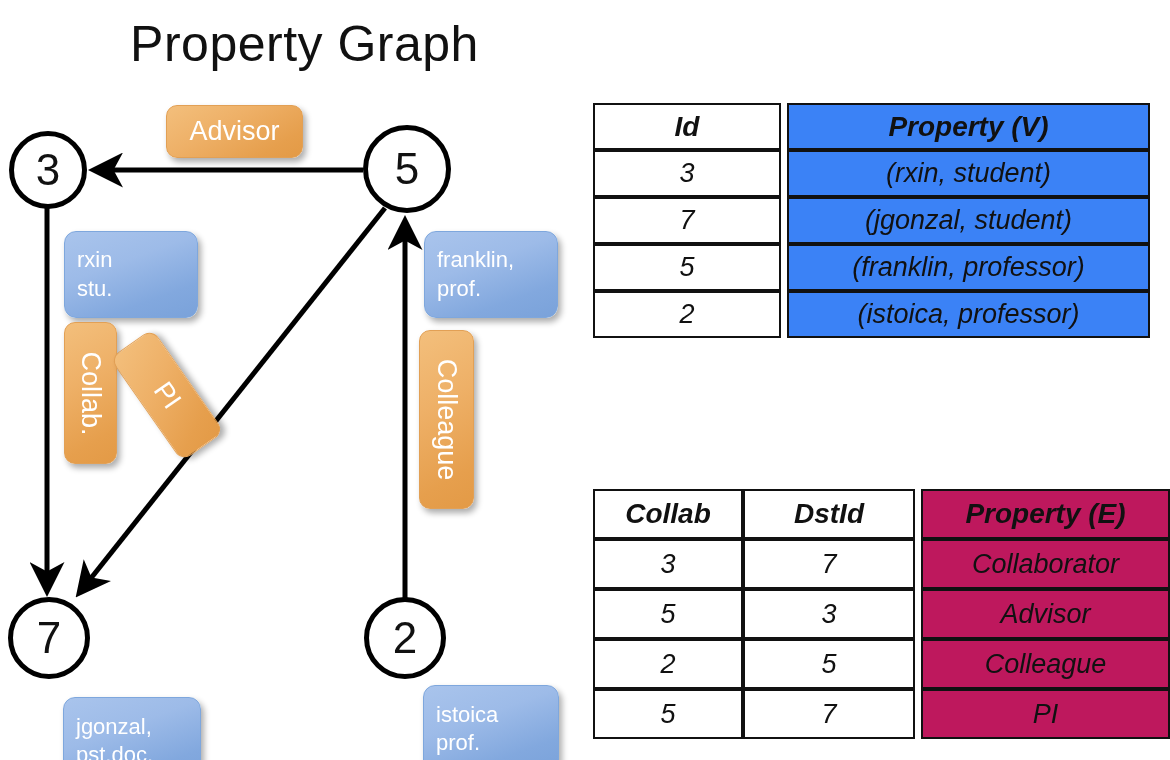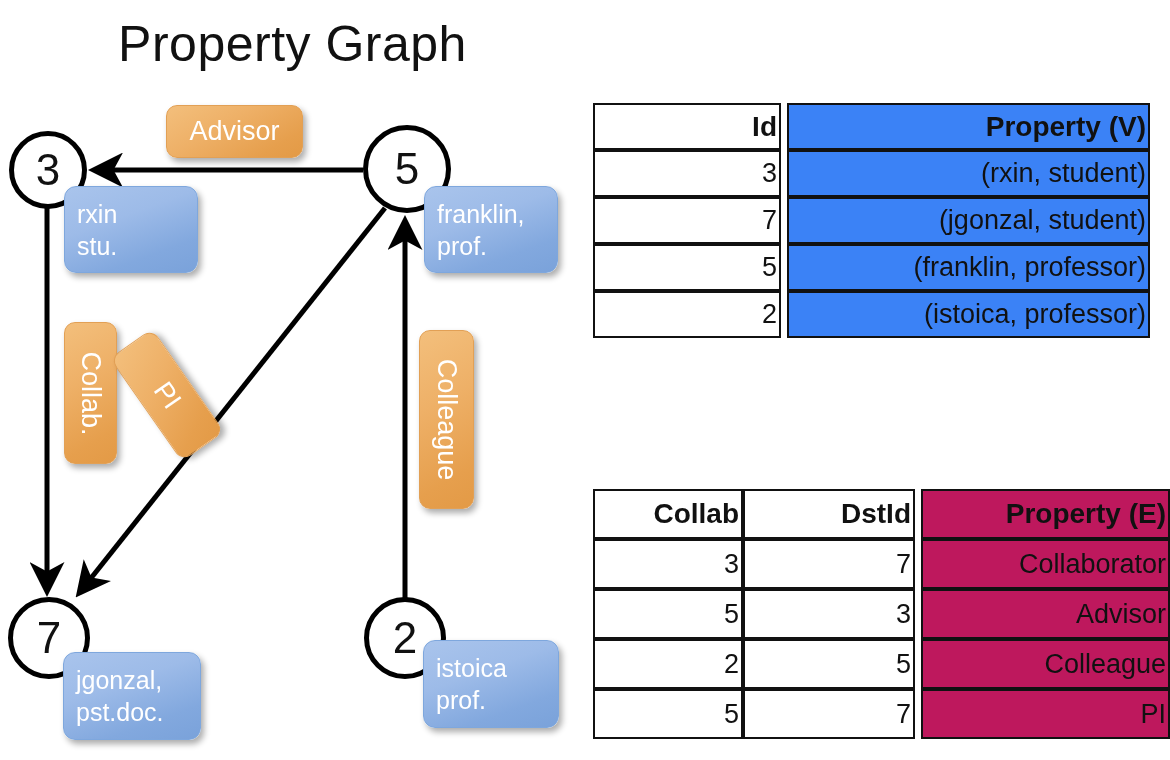--- a/index.html
+++ b/index.html
@@ -16,21 +16,21 @@
   
   .title{
     position:absolute;
     font-size:50px;
     font-weight:400;
     letter-spacing:0.5px;
     color:#111;
     white-space:nowrap;
     text-align:center;
   }
-  #graph-title{left:0;top:15px;width:585px;}
+  #graph-title{left:12px;top:15px;width:585px;}
 
   
   #graph-area{left:0;top:0;width:585px;height:760px;}
   #graph-svg{position:absolute;left:0;top:0;width:585px;height:760px;}
 
   .node{
     position:absolute;
     border-radius:50%;
     background:#fff;
     border:5px solid #000;
@@ -43,24 +43,25 @@
 
   .prop-box{
     position:absolute;
     border-radius:12px;
     box-sizing:border-box;
     color:#fff;
     display:flex;
     flex-direction:column;
     justify-content:center;
     padding:6px 12px;
-    font-size:25px;
+    font-size:22px;
     line-height:1.28;
     box-shadow:3px 4px 6px rgba(0,0,0,0.33);
     z-index:4;
+    margin-top:45px;
   }
   .prop-box.blue{
     background:linear-gradient(160deg,#a9c4ec 0%,#9dbbe8 38%,#82a8de 75%,#7aa2da 100%);
     border:1px solid #7ea7dd;
   }
   .prop-box span{display:block;white-space:nowrap;}
 
   .edge-label{
     position:absolute;
     border-radius:11px;
@@ -77,26 +78,27 @@
   .edge-label .vtext{
     transform:rotate(90deg);
     transform-origin:center center;
     white-space:nowrap;
   }
 
   
   .tbl{position:absolute;border-collapse:separate;border-spacing:0;}
   .tbl td,.tbl th{
     border:2px solid #111;
-    text-align:right;
+    text-align:center;
     font-weight:normal;
     font-size:27px;
     color:#111;
     padding:4px 2px;
     box-sizing:border-box;
+    font-style:italic;
   }
   .tbl th{font-weight:bold;font-size:28px;}
   .sep{border:none !important;width:6px;padding:0 !important;background:#fff;}
   .cell-blue{background:#3b82f6;}
   .cell-orange{background:#be185d;}
 
   #vertex-table{left:593px;top:103px;width:557px;}
   #vertex-table td,#vertex-table th{height:47px;}
   #edge-table{left:593px;top:489px;width:577px;}
   #edge-table td,#edge-table th{height:50px;}

